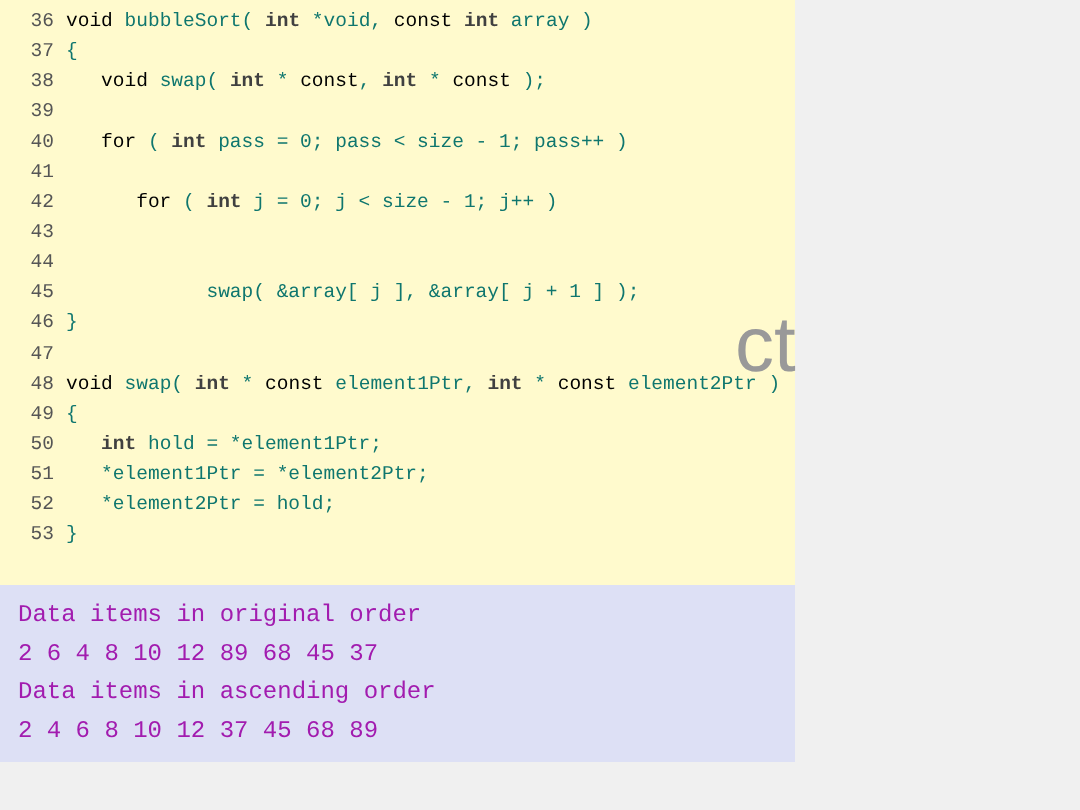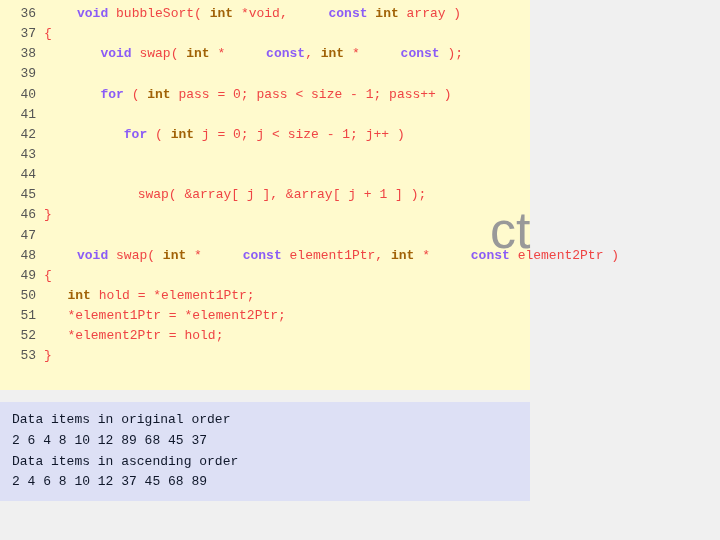--- a/index.html
+++ b/index.html
@@ -33,31 +33,31 @@
       text-align: right;
       margin-right: 8px;
       user-select: none;
     }
 
     .code-content {
       color: #000;
     }
 
     
-    .kw { color: #8b5cf6; font-weight: bold; margin-left: 33px; }
-    .type { color: #a16207; font-weight: bold; }
-    .plain { color: #ef4444; margin-top: 34px; }
+    .kw { color: #000000; font-weight: normal; }
+    .type { color: #404040; font-weight: bold; }
+    .plain { color: #0f766e; margin-top: 34px; }
 
     #output-panel {
       background: #dde0f5;
       width: 530px;
       padding: 8px 12px;
-      margin-top: 12px;
-      font-size: 13px;
-      color: #0f172a;
+      margin-top: 0;
+      font-size: 16px;
+      color: #a21caf;
       line-height: 1.6;
     }
 
     
     #deco-text {
       position: absolute;
       top: 200px;
       left: 490px;
       font-size: 52px;
       font-family: Liberation Sans, sans-serif;

